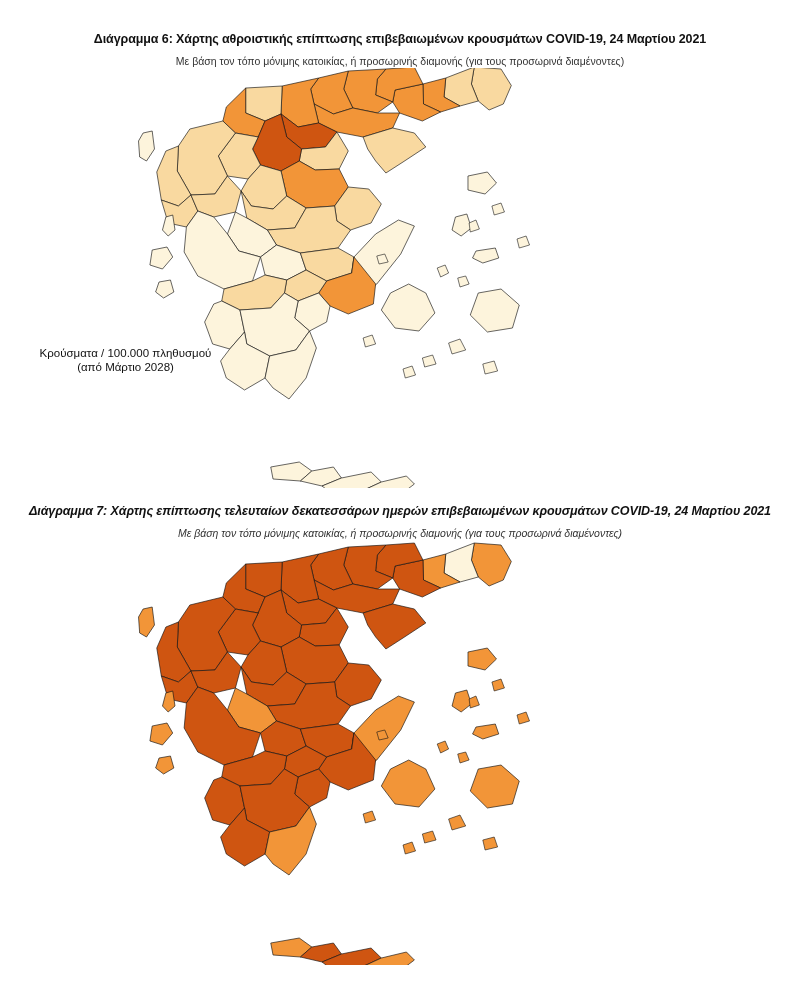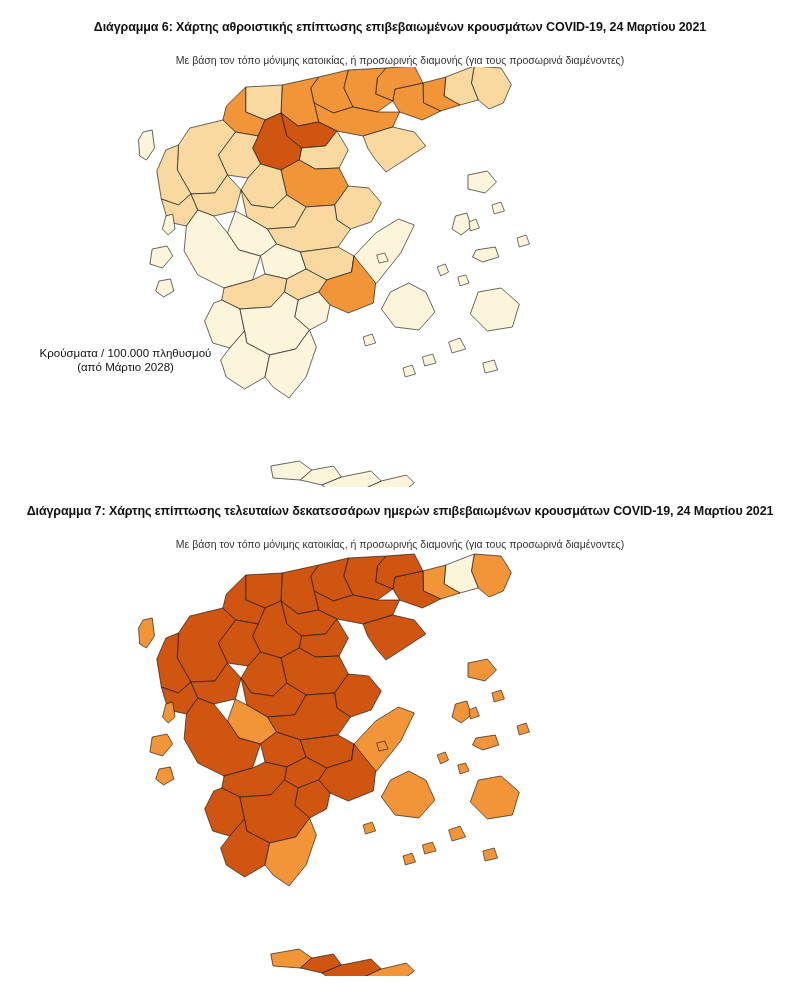--- a/index.html
+++ b/index.html
@@ -18,39 +18,39 @@
   .page {
     width: 800px;
     height: 983px;
     position: relative;
   }
   .map-block {
     position: relative;
     width: 800px;
   }
   #block1 { height: 492px; }
-  #block2 { height: 491px; }
+  #block2 { height: 491px; font-style: italic; }
 
   .title {
     text-align: center;
     font-size: 12.5px;
     font-weight: bold;
     color: #111111;
     letter-spacing: -0.1px;
     line-height: 1.2;
   }
   .subtitle {
     text-align: center;
     font-size: 10.5px;
     font-weight: normal;
     color: #333333;
     line-height: 1.2;
-    margin-top: 19px;
-  }
-  #block1 .title { padding-top: 20px; }
+    margin-top: 8px;
+  }
+  #block1 .title { padding-top: 32px; }
   #block2 .title { padding-top: 12px; }
 
   .map-area {
     position: relative;
     width: 800px;
   }
   #map1 { height: 420px; }
   #map2 { height: 425px; }
 
   svg.greece {

